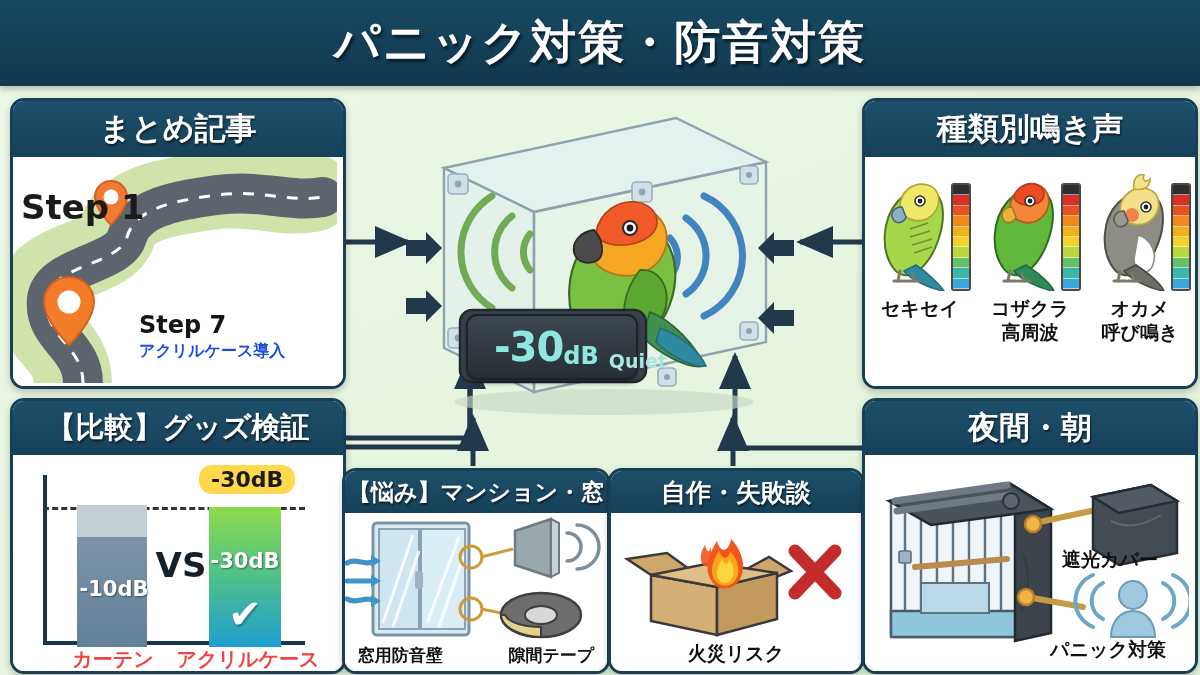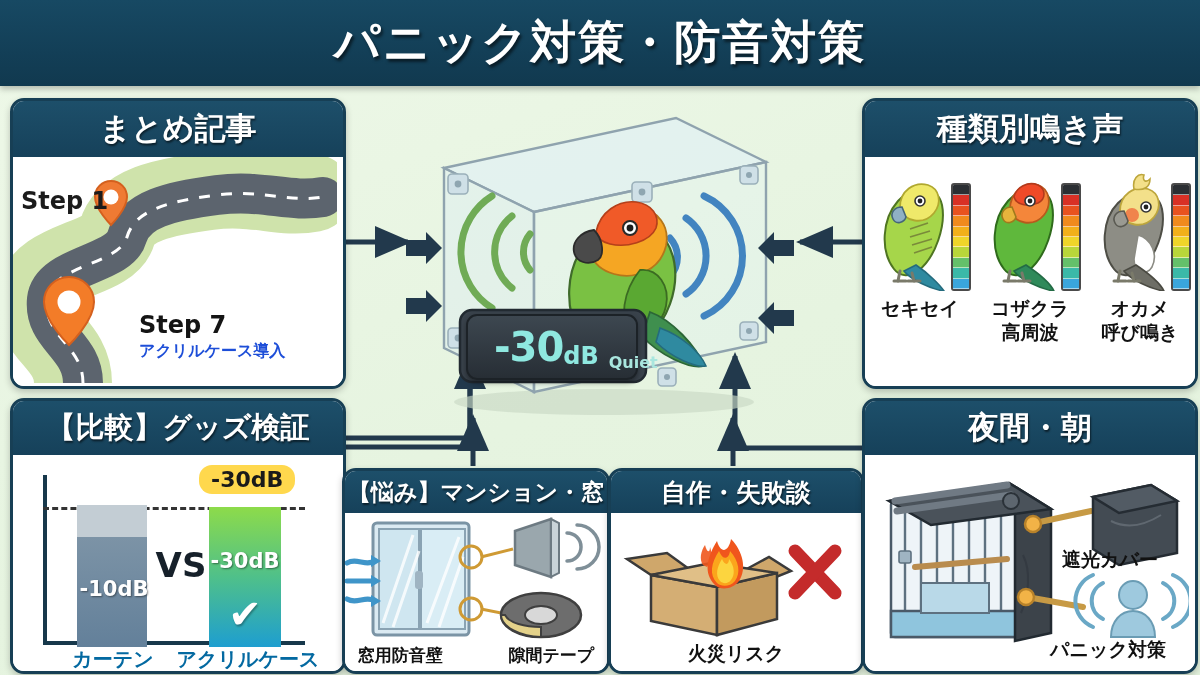--- a/index.html
+++ b/index.html
@@ -41,21 +41,21 @@
   #p-species .panel-head{height:56px;font-size:31px;}
   #p-night{left:862px;top:398px;width:330px;height:270px;}
   #p-night .panel-head{height:54px;font-size:31px;}
 
   
   .arrows{position:absolute;left:0;top:0;width:1200px;height:675px;pointer-events:none;}
 
   
   .road-wrap{position:absolute;inset:0;}
   .step-lbl{position:absolute;font-weight:bold;color:#1b1b1b;}
-  #step1lbl{left:8px;top:30px;font-size:24px;}
+  #step1lbl{left:8px;top:30px;font-size:34px;}
   #step2box{position:absolute;left:120px;top:150px;background:#fff;padding:4px 6px;border-radius:4px;}
   #step2lbl{font-size:24px;font-weight:bold;color:#141414;}
   #step2txt{font-size:16px;font-weight:bold;color:#1d4ed8;margin-top:2px;white-space:nowrap;}
 
   
   .chart{position:absolute;inset:0;}
   .axis-v{position:absolute;left:30px;top:20px;width:4px;height:170px;background:#17384b;}
   .axis-h{position:absolute;left:30px;top:186px;width:262px;height:4px;background:#17384b;}
   .dashline{position:absolute;left:30px;top:52px;width:262px;border-top:3px dashed #333;}
   .bar{position:absolute;bottom:24px;}
@@ -63,21 +63,21 @@
   #bar-curtain-ghost{position:absolute;left:64px;bottom:134px;width:70px;height:32px;background:#c3cdd4;}
   #bar-case{left:196px;width:72px;height:140px;background:linear-gradient(180deg,#8ddb4a 0%,#4fc08a 50%,#1e9ed0 100%);}
   .bar-val{position:absolute;color:#fff;font-size:21px;font-weight:bold;text-shadow:1px 1px 2px rgba(0,0,0,.45);}
   #val-curtain{left:66px;bottom:70px;width:70px;text-align:center;}
   #val-case{left:196px;bottom:98px;width:72px;text-align:center;}
   #vs{position:absolute;left:140px;bottom:86px;width:56px;text-align:center;font-size:34px;font-weight:bold;color:#16202a;}
   #badge30{position:absolute;left:186px;top:10px;background:#ffd84d;border-radius:13px;padding:2px 12px;
     font-size:22px;font-weight:bold;color:#1a1a1a;}
   .check{position:absolute;left:200px;bottom:34px;width:64px;text-align:center;color:#fff;font-size:40px;font-weight:bold;
     text-shadow:1px 2px 2px rgba(0,0,0,.3);}
-  .xlabel{position:absolute;bottom:-2px;font-size:20px;font-weight:bold;color:#0369a1;}
+  .xlabel{position:absolute;bottom:-2px;font-size:20px;font-weight:bold;color:#ef4444;}
   #xl-curtain{left:38px;width:124px;text-align:center;}
   #xl-case{left:160px;width:150px;text-align:center;}
 
   
   .species-row{position:absolute;left:0;top:6px;width:100%;height:100%;display:flex;justify-content:space-around;}
   .species{width:104px;display:flex;flex-direction:column;align-items:center;}
   .bird-box{height:128px;display:flex;align-items:flex-end;gap:3px;}
   .vu{width:16px;height:104px;border:2px solid #4a4a4a;border-radius:3px;overflow:hidden;display:flex;flex-direction:column;}
   .vu i{flex:1;display:block;border-bottom:1px solid rgba(255,255,255,.55);}
   .sp-name{font-size:19px;font-weight:bold;color:#121212;margin-top:6px;text-align:center;line-height:1.25;}
@@ -94,21 +94,21 @@
   
   #diy-lbl{position:absolute;left:0;bottom:4px;width:100%;text-align:center;font-size:19px;font-weight:bold;color:#111;}
 
   
   #center-art{position:absolute;left:404px;top:100px;width:392px;height:330px;}
   #meter{position:absolute;left:62px;top:214px;width:172px;height:66px;background:linear-gradient(180deg,#3d4750 0%,#272e35 100%);
     border-radius:11px;border:2px solid #1c2227;box-shadow:0 3px 5px rgba(0,0,0,.35);
     display:flex;align-items:center;padding-left:26px;box-sizing:border-box;}
   #meter-val{color:#8fe8e0;font-size:40px;font-weight:bold;letter-spacing:-1px;line-height:1;}
   #meter-unit{color:#8fe8e0;font-size:24px;font-weight:bold;align-self:flex-end;margin-bottom:8px;}
-  #meter-quiet{color:#a9e6de;font-size:16px;font-weight:bold;align-self:flex-end;margin:0 0 6px 4px;}
+  #meter-quiet{color:#a9e6de;font-size:19px;font-weight:bold;align-self:flex-end;margin:0 0 6px 4px;}
 </style>
 </head>
 <body>
 
 <div class="stage">
 
   <div class="titlebar">
     <div class="t">パニック対策・防音対策</div>
   </div>
 

